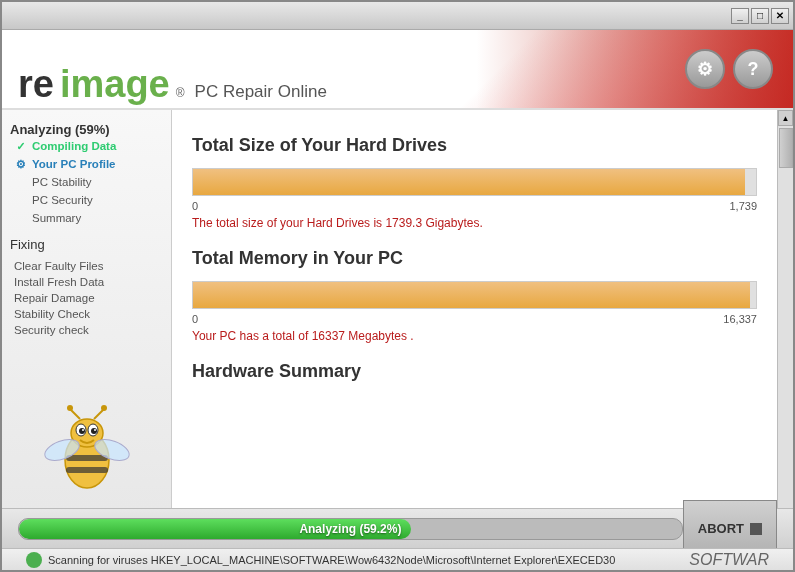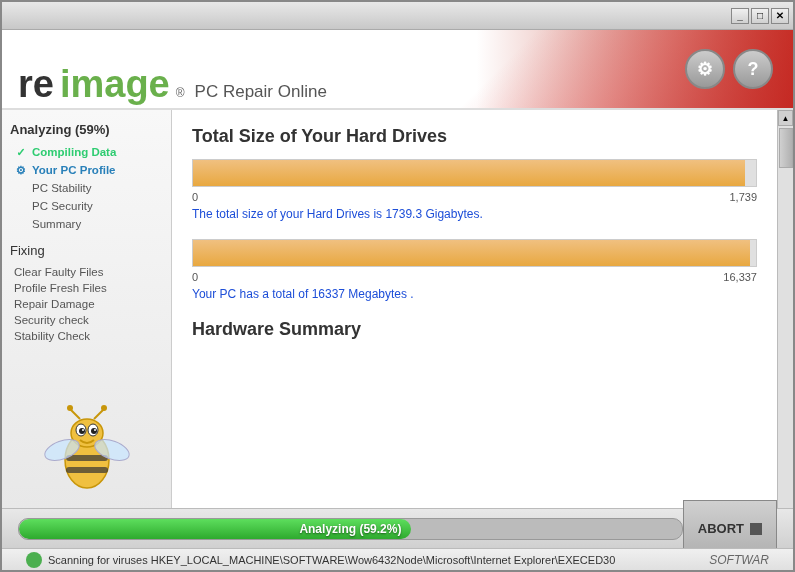--- a/index.html
+++ b/index.html
@@ -111,21 +111,20 @@
       background: linear-gradient(to bottom, #f8f8f8, #e8e8e8);
       border-right: 1px solid #ccc;
       padding: 12px 8px;
       flex-shrink: 0;
       position: relative;
     }
     .sidebar-section-title {
       font-size: 13px;
       font-weight: bold;
       color: #333;
-      margin-bottom: 6px;
     }
     .sidebar-item {
       display: flex;
       align-items: center;
       gap: 4px;
       padding: 2px 4px;
       font-size: 11.5px;
       color: #555;
       cursor: pointer;
     }
@@ -159,21 +158,21 @@
       height: 120px;
       display: flex;
       align-items: flex-end;
       justify-content: center;
       overflow: hidden;
     }
 
     
     .content-panel {
       flex: 1;
-      padding: 16px 20px;
+      padding: 25px 20px;
       overflow-y: auto;
       background: #fff;
     }
     .content-title {
       font-size: 18px;
       font-weight: bold;
       color: #333;
       margin-bottom: 12px;
     }
     .bar-container {
@@ -190,21 +189,21 @@
     }
     .bar-labels {
       display: flex;
       justify-content: space-between;
       font-size: 11px;
       color: #555;
       margin-bottom: 4px;
     }
     .bar-description {
       font-size: 12px;
-      color: #1d4ed8;
+      color: #b91c1c;
       margin-bottom: 18px;
     }
     .section-title {
       font-size: 18px;
       font-weight: bold;
       color: #333;
       margin-bottom: 12px;
     }
 
     
@@ -306,21 +305,21 @@
     .status-icon {
       width: 16px;
       height: 16px;
       border-radius: 50%;
       background: #4caf50;
       margin-right: 6px;
       flex-shrink: 0;
     }
     .softwar-logo {
       margin-left: auto;
-      font-size: 12px;
+      font-size: 16px;
       color: #666;
       font-style: italic;
     }
   </style>
 </head>
 <body>
 
 <div class="window">
 
   <div class="title-bar">
@@ -370,30 +369,30 @@
         <span class="sidebar-icon"></span>
         <span>Summary</span>
       </div>
 
       <div class="section-divider">Fixing</div>
 
       <div class="sidebar-item">
         <span>Clear Faulty Files</span>
       </div>
       <div class="sidebar-item">
-        <span>Profile Fresh Files</span>
+        <span>Install Fresh Data</span>
       </div>
       <div class="sidebar-item">
         <span>Repair Damage</span>
       </div>
       <div class="sidebar-item">
+        <span>Stability Check</span>
+      </div>
+      <div class="sidebar-item">
         <span>Security check</span>
-      </div>
-      <div class="sidebar-item">
-        <span>Stability Check</span>
       </div>
 
       <div class="sidebar-bottom">
         <div style="margin-bottom:0; text-align:center;">
           
           <svg width="90" height="110" viewBox="0 0 90 110">
 
             <ellipse cx="45" cy="65" rx="22" ry="28" fill="#f0c040" stroke="#c8960a" stroke-width="1.5"></ellipse>
 
             <rect x="24" y="60" width="42" height="6" fill="#333" opacity="0.7" rx="3"></rect>
@@ -427,20 +426,21 @@
 
       <div class="bar-container">
         <div class="bar-fill" style="width: 98%;"></div>
       </div>
       <div class="bar-labels">
         <span>0</span>
         <span>1,739</span>
       </div>
       <div class="bar-description">The total size of your Hard Drives is 1739.3 Gigabytes.</div>
 
+      <div class="section-title">Total Memory in Your PC</div>
 
       <div class="bar-container">
         <div class="bar-fill" style="width: 99%;"></div>
       </div>
       <div class="bar-labels">
         <span>0</span>
         <span>16,337</span>
       </div>
       <div class="bar-description">Your PC has a total of 16337 Megabytes .</div>
 

